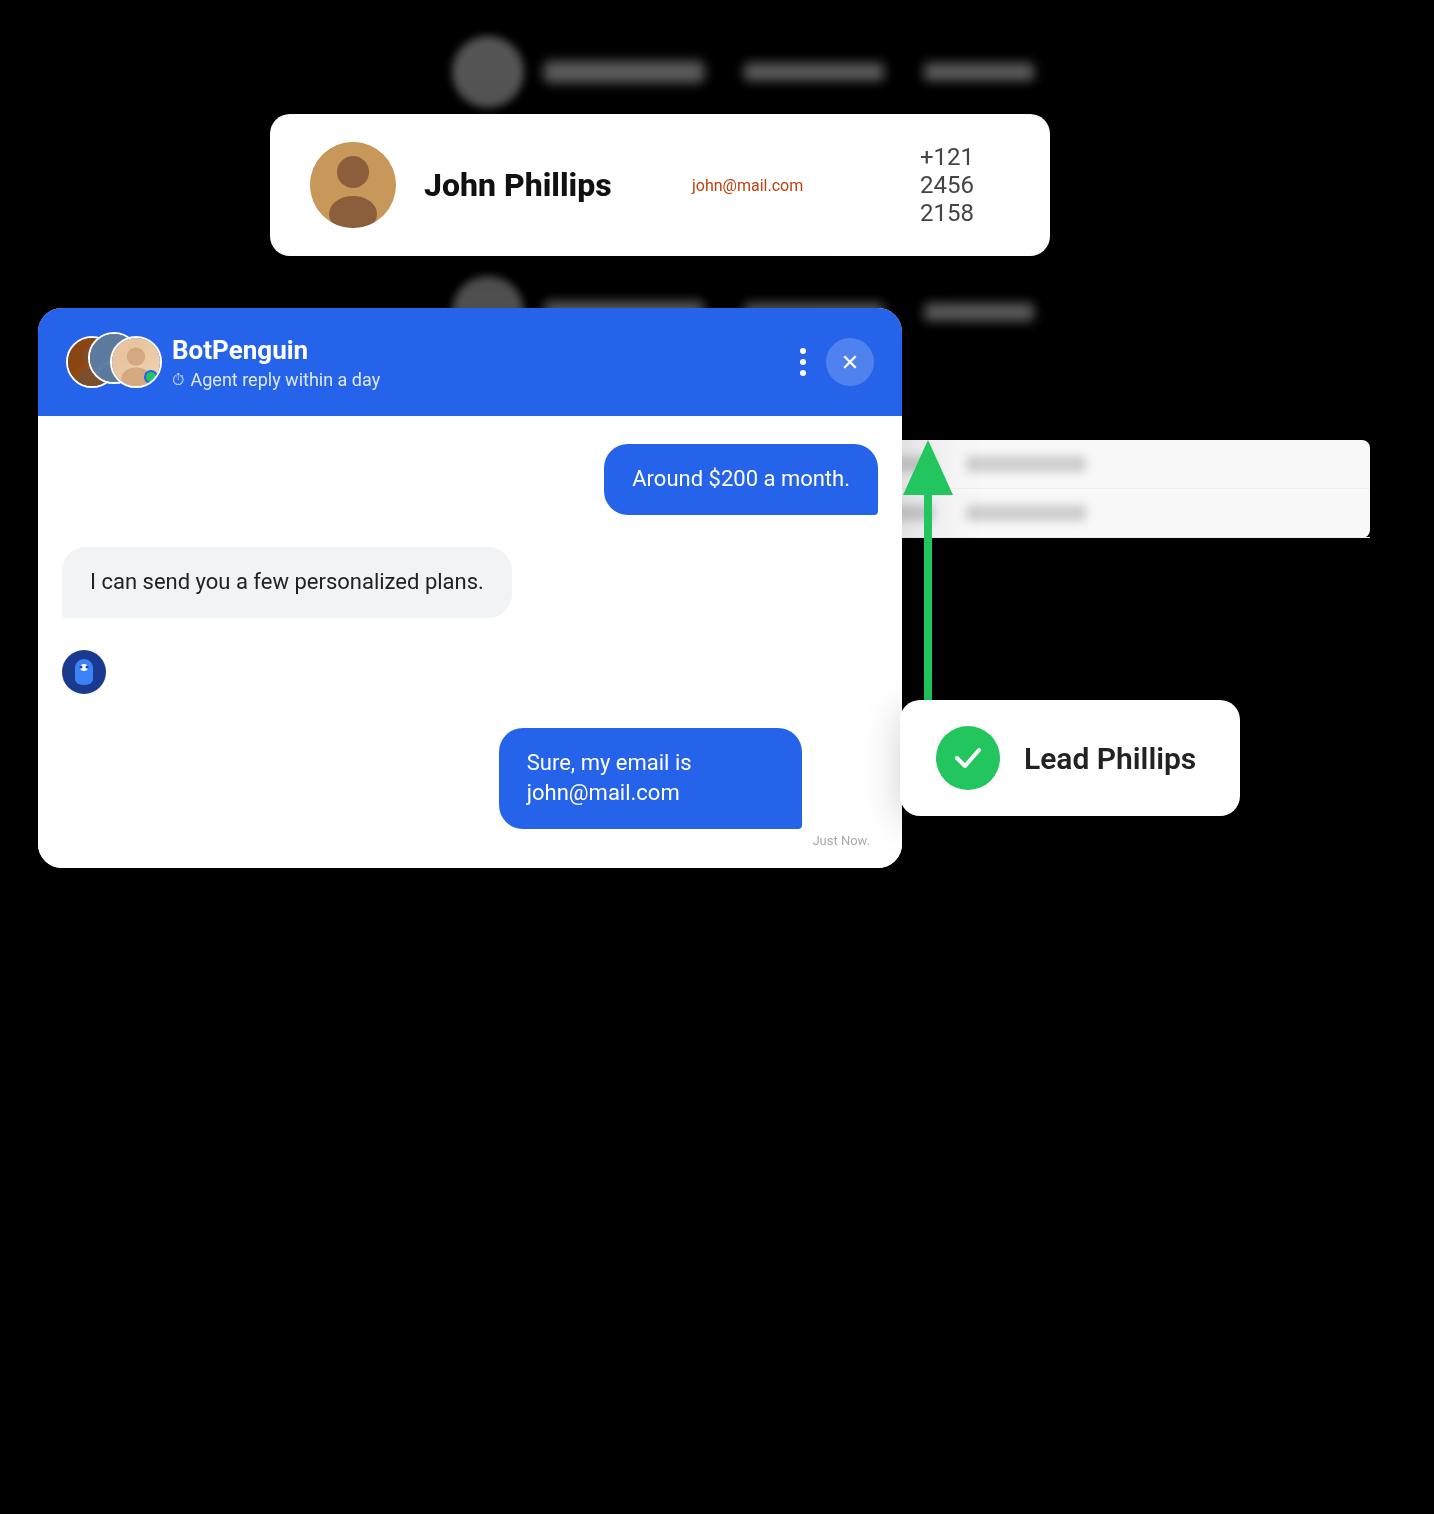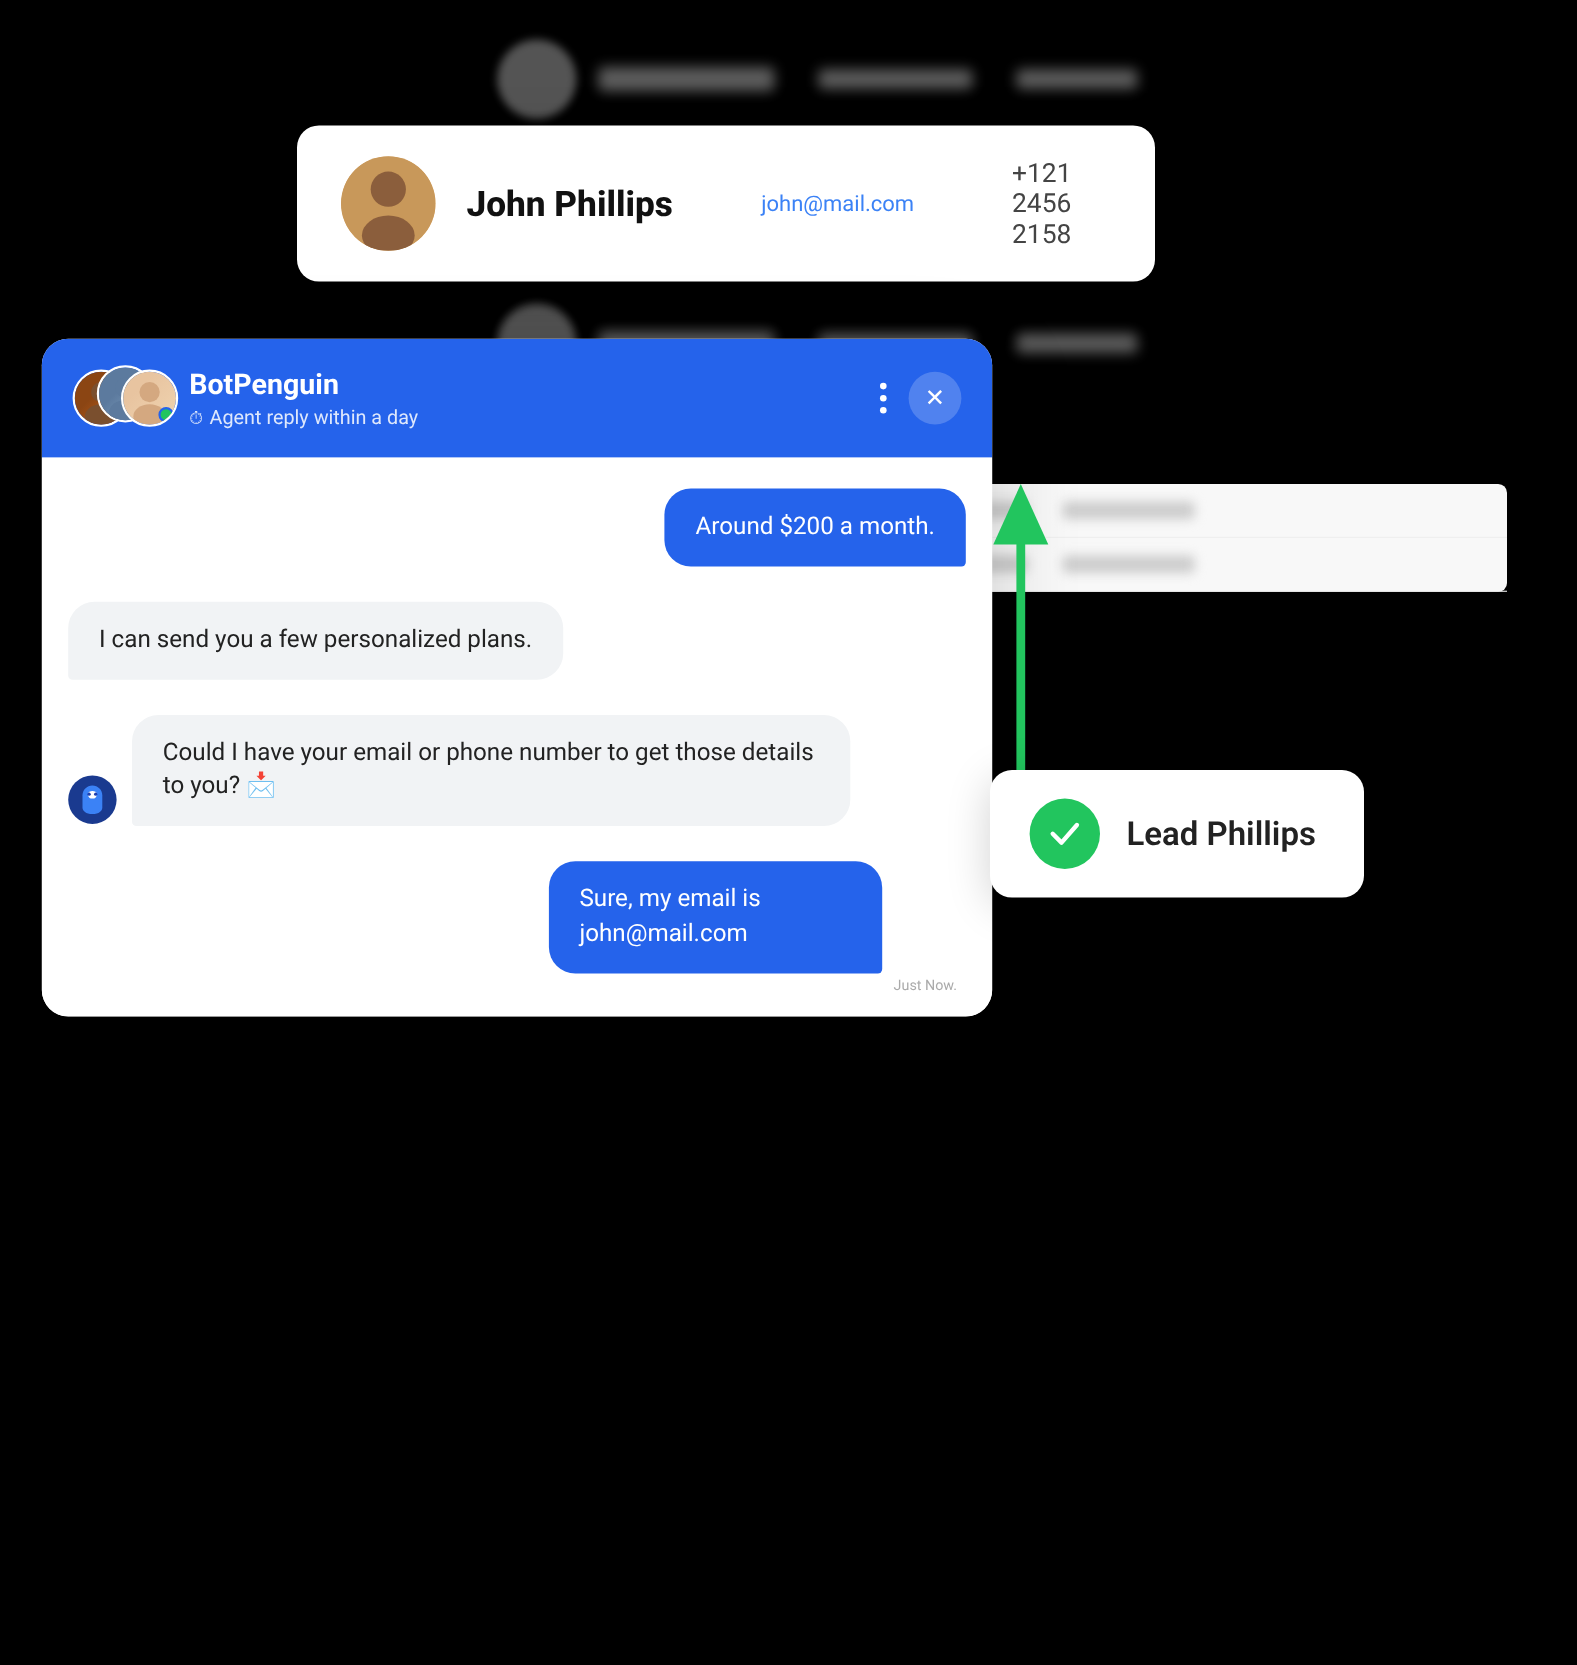--- a/index.html
+++ b/index.html
@@ -338,22 +338,22 @@
     }
 
     .active-name {
       font-size: 32px;
       font-weight: 800;
       color: #111;
       min-width: 240px;
     }
 
     .active-email {
-      font-size: 20px;
-      color: #3b82f6;
+      font-size: 16px;
+      color: #c2410c;
       min-width: 200px;
     }
 
     .active-phone {
       font-size: 24px;
       color: #444;
     }
 
     
     .top-blurred {
@@ -497,21 +497,20 @@
     <div class="msg-bot-with-icon">
       <div class="bot-icon">
 
         <svg width="30" height="30" viewBox="0 0 30 30" fill="none" xmlns="http://www.w3.org/2000/svg">
           <path d="M15 2 C10 2 6 6 6 11 L6 22 C6 25 9 28 15 28 C21 28 24 25 24 22 L24 11 C24 6 20 2 15 2Z" fill="#3b82f6"></path>
           <path d="M11 10 C11 8 13 7 15 7 C17 7 19 8 19 10 C19 13 17 14 15 14 C13 14 11 13 11 10Z" fill="#fff"></path>
           <circle cx="12" cy="10" r="1.5" fill="#1e40af"></circle>
           <circle cx="18" cy="10" r="1.5" fill="#1e40af"></circle>
         </svg>
       </div>
-      <div class="msg-bubble-bot">Could I have your email or phone number to get those details to you? 📩</div>
     </div>
 
     <div class="msg-user">
       <div>
         <div class="msg-bubble-user">Sure, my email is john@mail.com</div>
         <div class="msg-timestamp">Just Now.</div>
       </div>
     </div>
   </div>
 </div>

